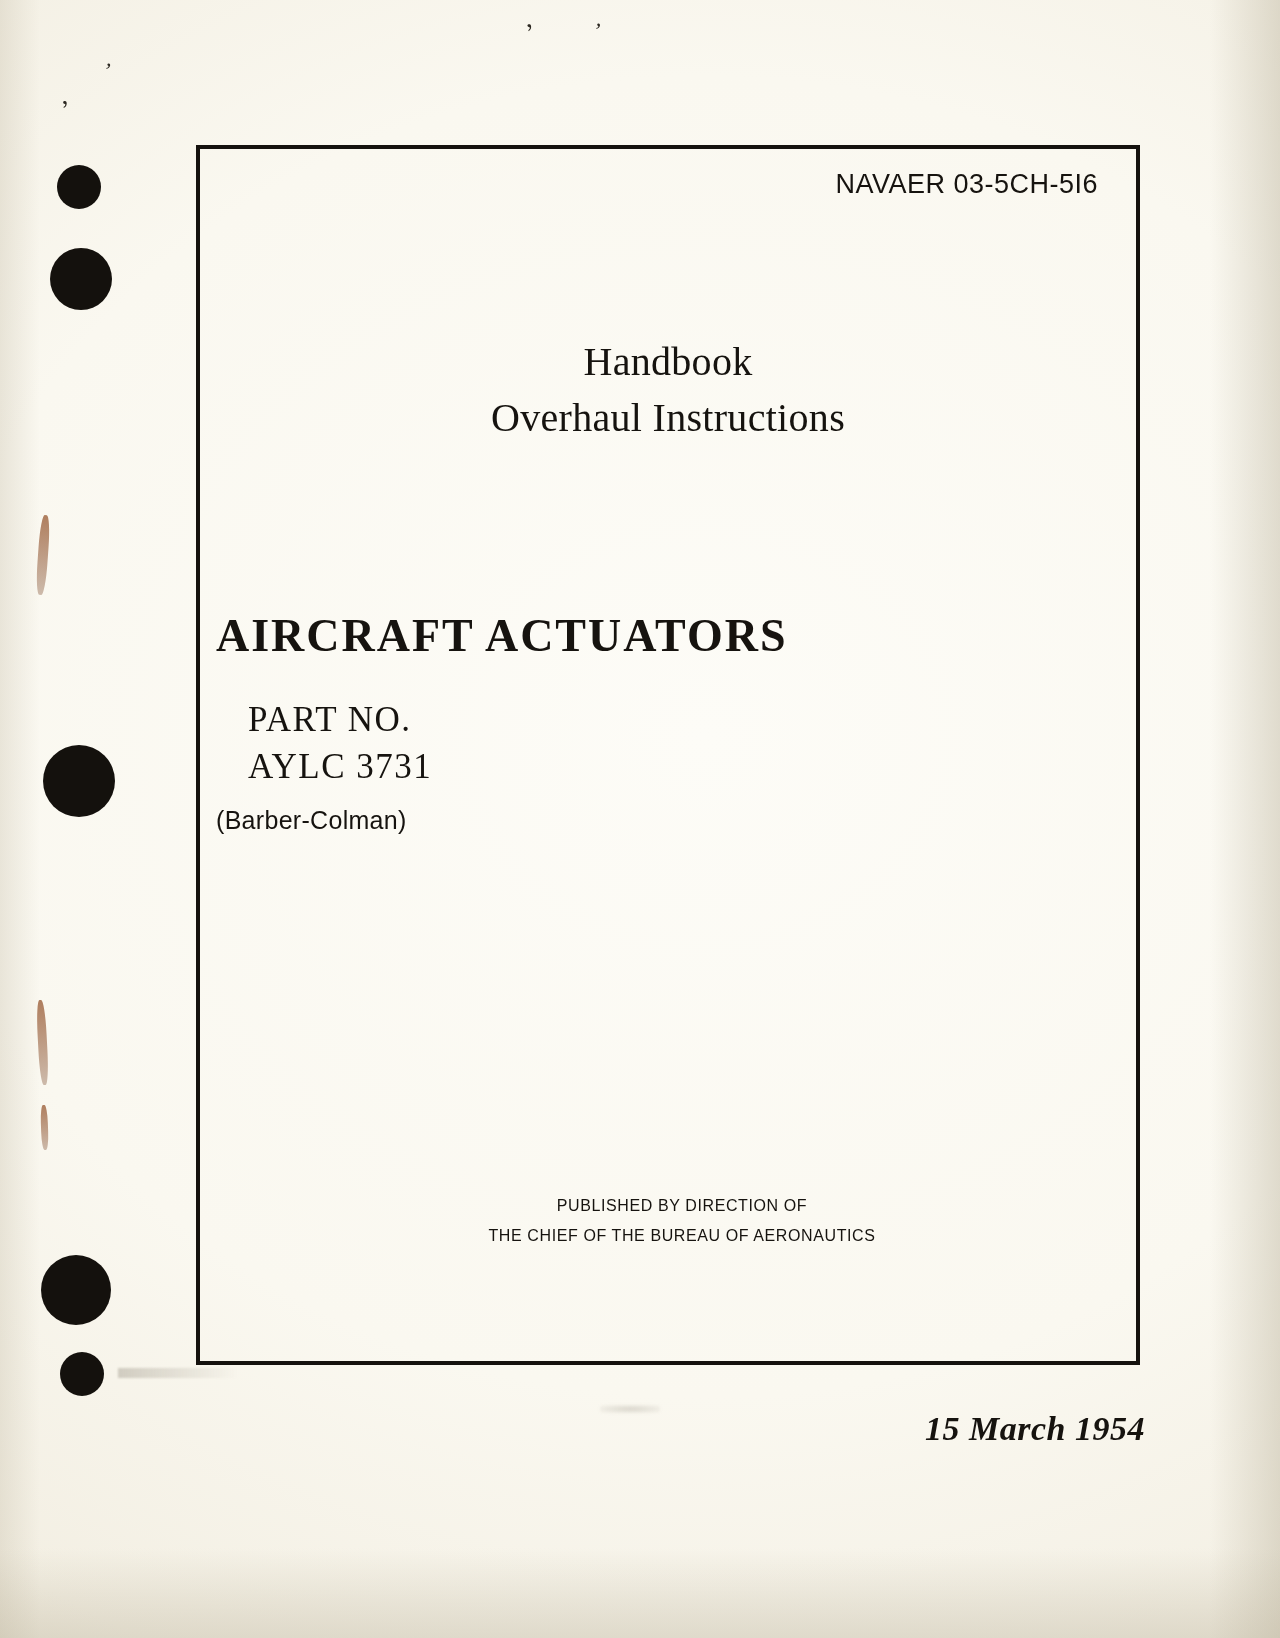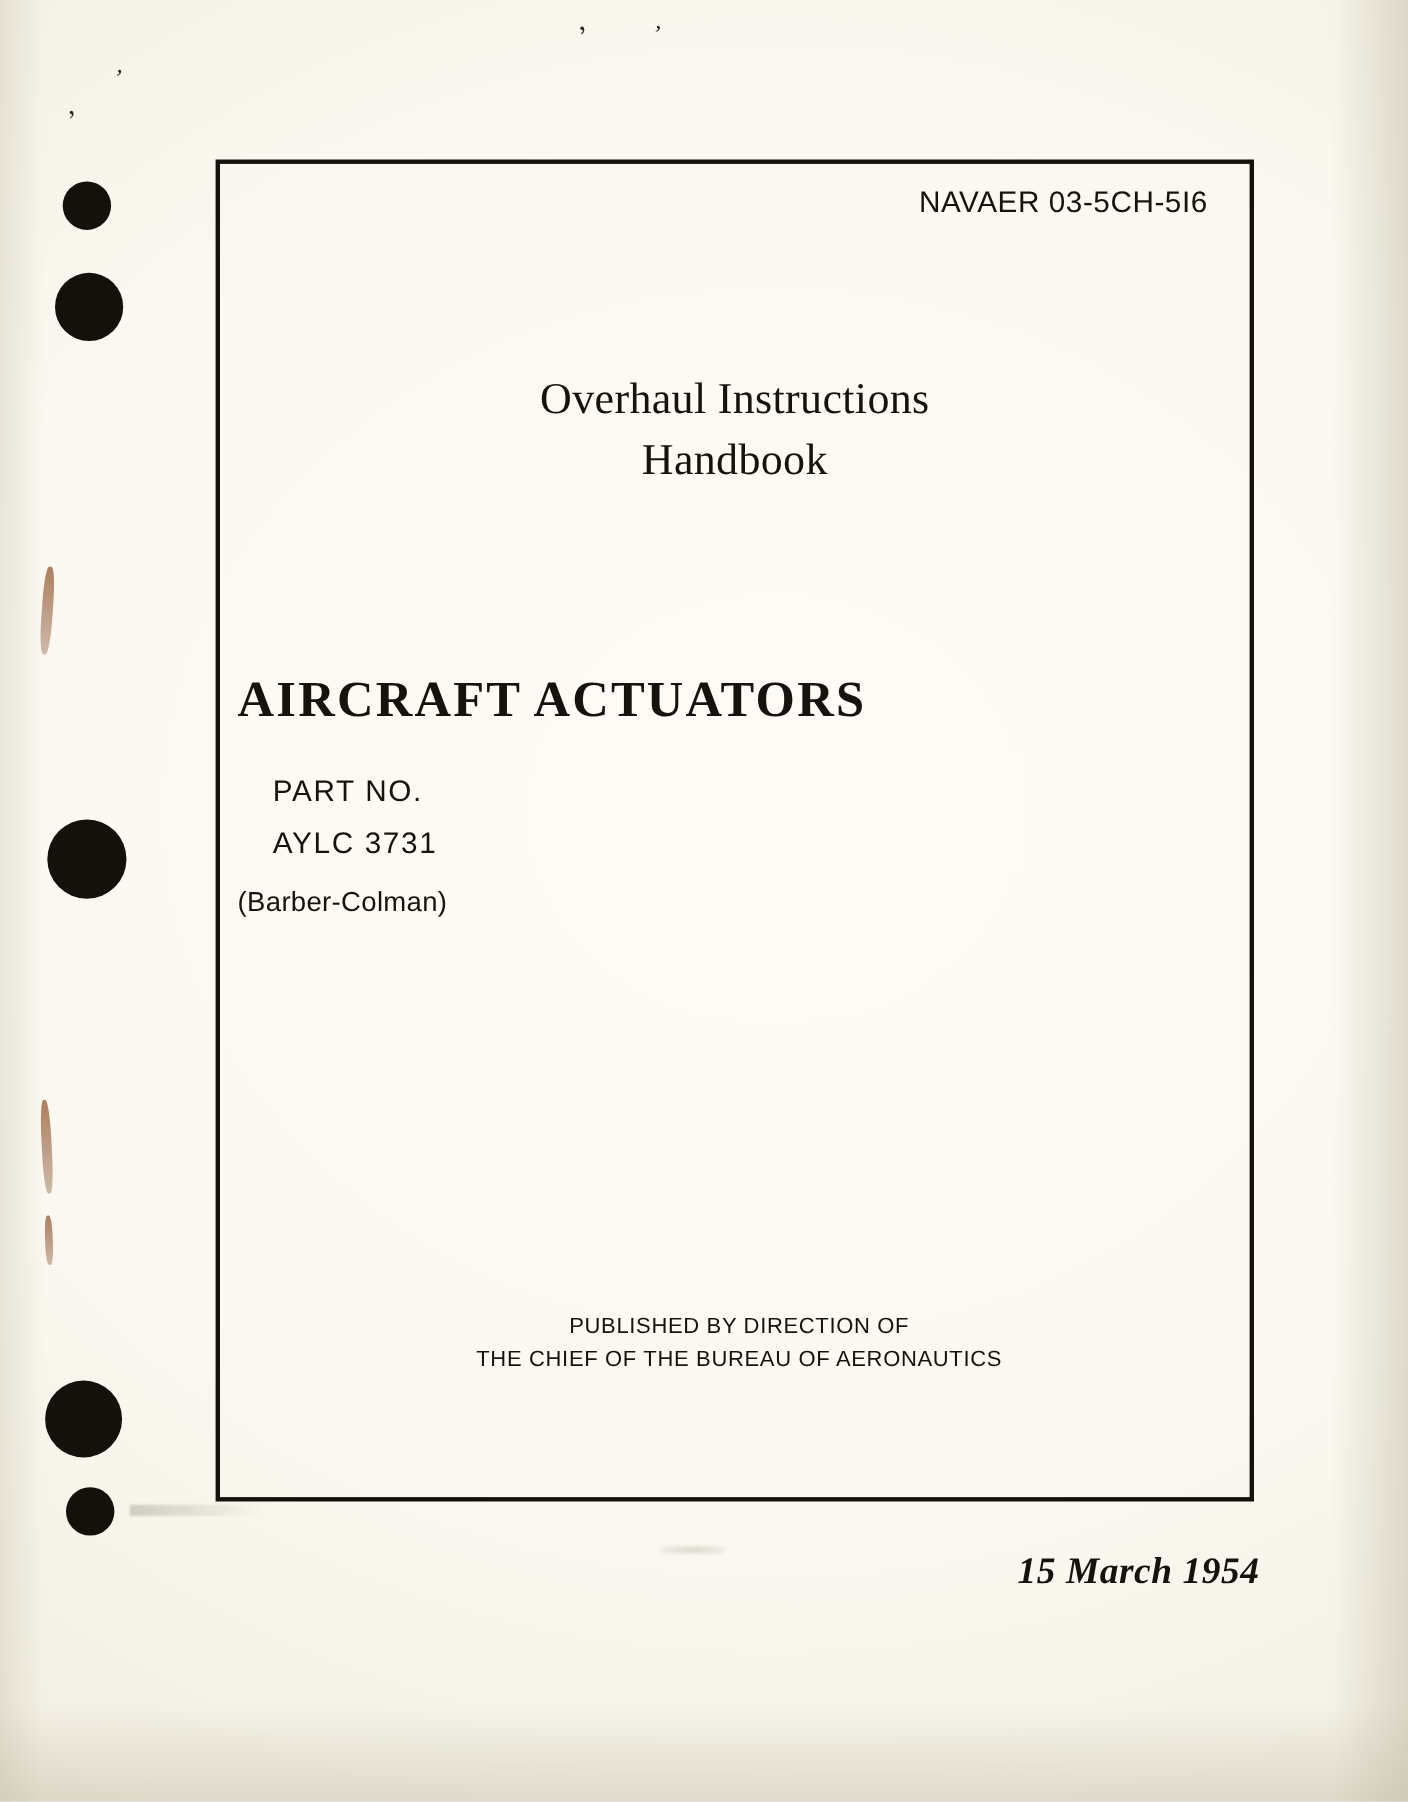--- a/index.html
+++ b/index.html
@@ -114,42 +114,42 @@
     color: #16130f;
   }
   #product-name {
     font-family: "Liberation Serif", serif;
     font-weight: bold;
     font-size: 46px;
     letter-spacing: 2px;
     margin-bottom: 34px;
   }
   .part-line {
-    font-family: Liberation Sans, sans-serif;
-    font-size: 27px;
+    font-family: Liberation Serif, serif;
+    font-size: 35px;
     line-height: 47px;
     letter-spacing: 1.5px;
     padding-left: 32px;
   }
   #manufacturer {
     margin-top: 16px;
     font-family: Liberation Sans, sans-serif;
     font-size: 25px;
     letter-spacing: 0.3px;
   }
 
   #publisher-block {
     position: absolute;
-    left: 4px;
+    left: 14px;
     bottom: 110px;
     width: 100%;
     text-align: center;
     color: #16130f;
     font-family: "Liberation Sans", sans-serif;
-    font-size: 20px;
+    font-size: 16px;
     letter-spacing: 0.6px;
     line-height: 30px;
   }
 
   #date-line {
     position: absolute;
     right: 135px;
     top: 1410px;
     font-family: "Liberation Serif", serif;
     font-style: italic;
@@ -204,22 +204,22 @@
   <div class="mark" style="left:62px; top:95px; font-size:26px; transform:rotate(-12deg);">’</div>
 
   <div id="smudge"></div>
   <div id="smudge2"></div>
 
   <div id="cover-box">
 
     <div id="doc-number">NAVAER 03-5CH-5I6</div>
 
     <div id="title-block">
+      <div class="title-line">Handbook</div>
       <div class="title-line">Overhaul Instructions</div>
-      <div class="title-line">Handbook</div>
     </div>
 
     <div id="product-block">
       <div id="product-name">AIRCRAFT  ACTUATORS</div>
       <div class="part-line">PART  NO.</div>
       <div class="part-line">AYLC  3731</div>
       <div id="manufacturer">(Barber-Colman)</div>
     </div>
 
     <div id="publisher-block">

